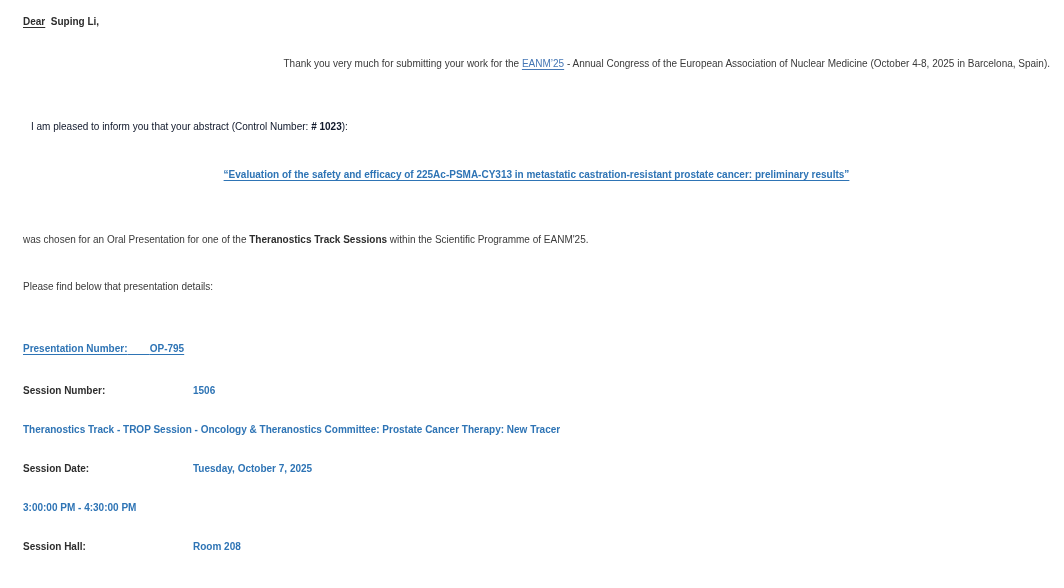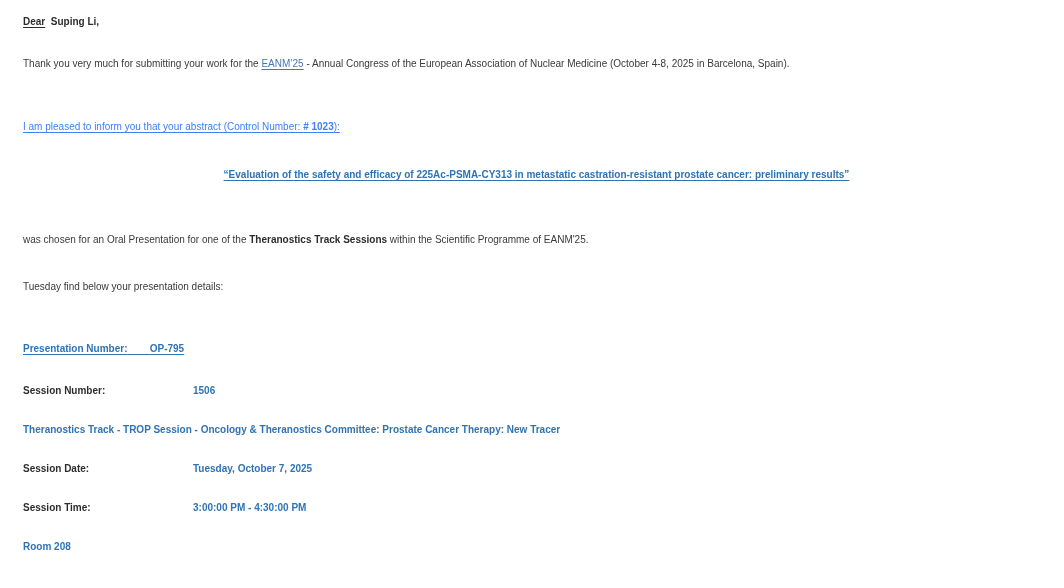--- a/index.html
+++ b/index.html
@@ -18,21 +18,21 @@
     font-family: "Liberation Sans", "DejaVu Sans", sans-serif;
     font-size: 10px;
     line-height: 16px;
     color: #3a3a3a;
     background: #ffffff;
   }
   p { margin: 0; white-space: nowrap; }
   .pre { white-space: pre-wrap; }
 
   .m-greeting { margin-bottom: 26px; }
-  .m-thanks   { margin-bottom: 47px; }
+  .m-thanks   { margin-bottom: 47px; text-align: right; }
   .m-pleased  { margin-bottom: 32px; }
   .m-title    { margin-bottom: 49px; text-align: center; }
   .m-chosen   { margin-bottom: 31px; }
   .m-intro    { margin-bottom: 46px; }
   .m-pres     { margin-bottom: 26px; }
 
   .b { font-weight: bold; }
   .dark-bold { font-weight: bold; color: #2d2d2d; }
 
   .salutation {
@@ -41,23 +41,23 @@
     text-decoration: underline;
     text-underline-offset: 2px;
   }
   .link {
     color: #4577b5;
     text-decoration: underline;
     text-underline-offset: 2px;
     cursor: pointer;
   }
   .blue-underlined {
-    color: #3b82f6;
-    text-decoration: underline;
+    color: #0f172a;
     text-underline-offset: 2px;
+    margin-left: 8px;
   }
   .blue-bold-underlined {
     color: #2e74b5;
     font-weight: bold;
     text-decoration: underline;
     text-underline-offset: 2px;
   }
   .pres-gap { white-space: pre; }
 
   .detail-row {
@@ -94,42 +94,42 @@
   <p class="m-pleased blue-underlined">
     <span>I am pleased to inform you that your abstract (Control Number: </span><span class="b"># 1023</span><span>):</span>
   </p>
 
   <p class="m-title blue-bold-underlined">“Evaluation of the safety and efficacy of 225Ac-PSMA-CY313 in metastatic castration-resistant prostate cancer: preliminary results”</p>
 
   <p class="m-chosen">
     <span>was chosen for an Oral Presentation for one of the </span><span class="b dark-bold">Theranostics Track Sessions</span><span> within the Scientific Programme of EANM'25.</span>
   </p>
 
-  <p class="m-intro">Tuesday find below your presentation details:</p>
+  <p class="m-intro">Please find below that presentation details:</p>
 
   <p class="m-pres blue-bold-underlined">
     <span>Presentation Number:</span><span class="pres-gap">        </span><span>OP-795</span>
   </p>
 
   <div class="detail-row">
     <span class="detail-label">Session Number:</span>
     <span class="detail-value">1506</span>
   </div>
 
   <div class="detail-row">
     <span class="detail-value">Theranostics Track - TROP Session - Oncology &amp; Theranostics Committee: Prostate Cancer Therapy: New Tracer</span>
   </div>
 
   <div class="detail-row">
     <span class="detail-label">Session Date:</span>
     <span class="detail-value">Tuesday, October 7, 2025</span>
   </div>
 
   <div class="detail-row">
-    <span class="detail-label">Session Time:</span>
     <span class="detail-value">3:00:00 PM - 4:30:00 PM</span>
   </div>
 
   <div class="detail-row">
+    <span class="detail-label">Session Hall:</span>
     <span class="detail-value">Room 208</span>
   </div>
 
 </div>
 
 </body></html>

